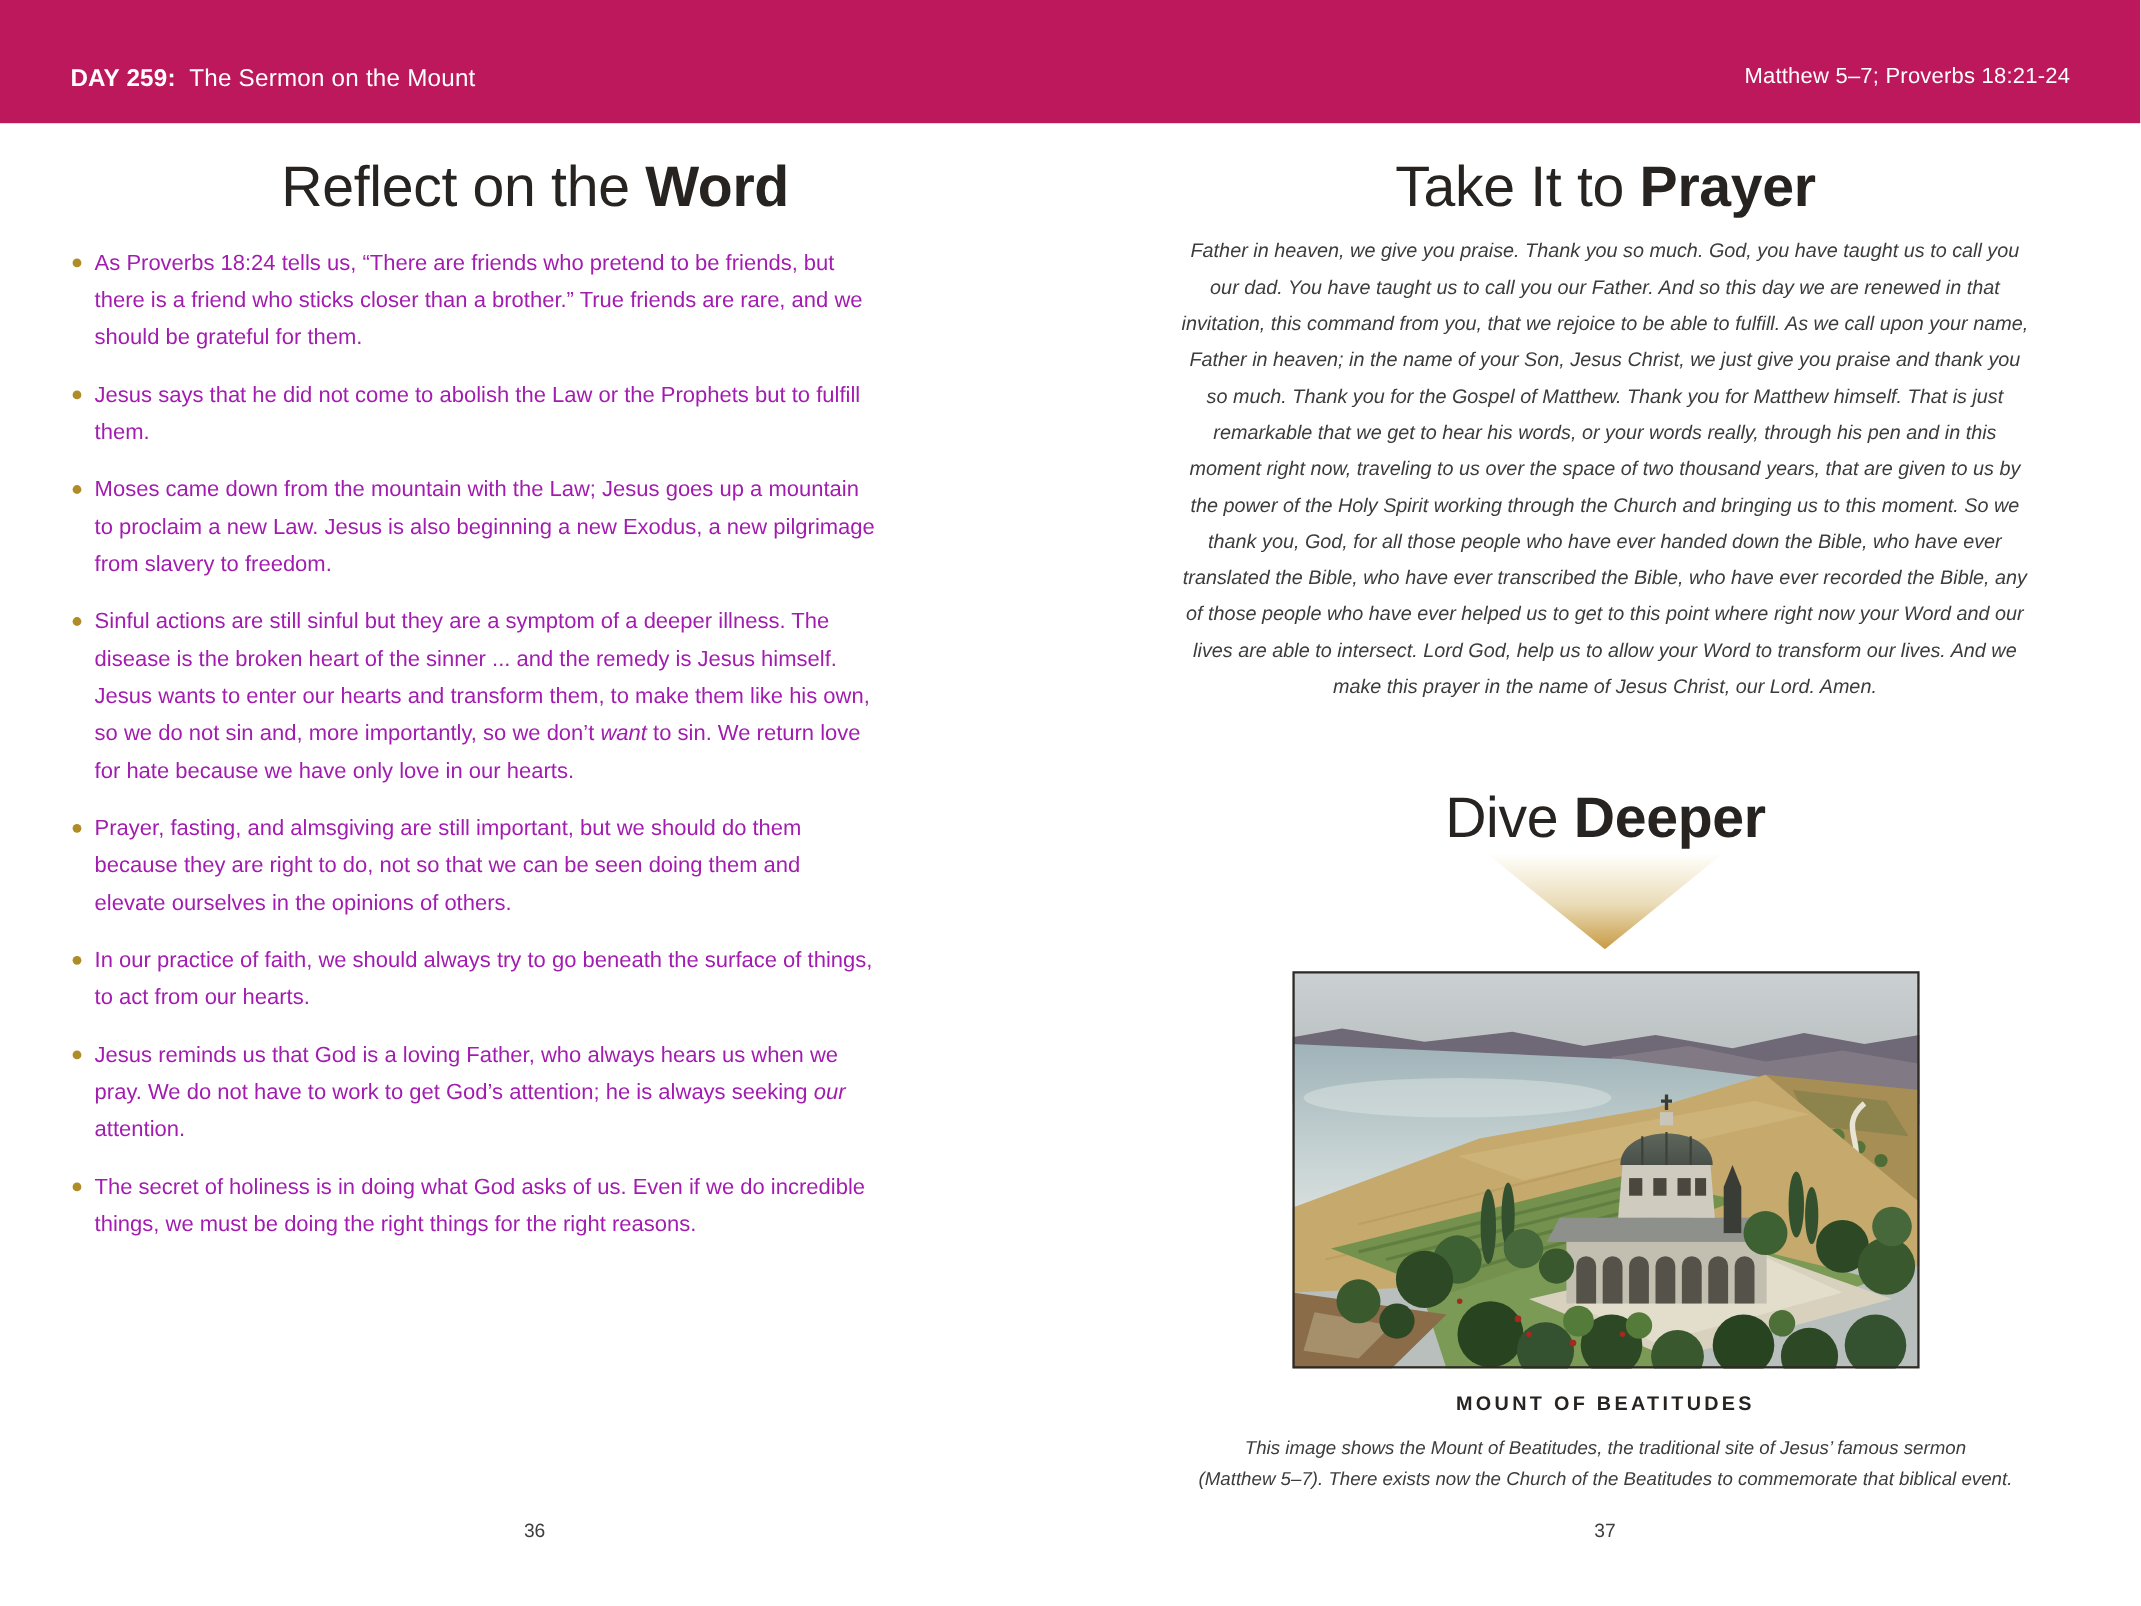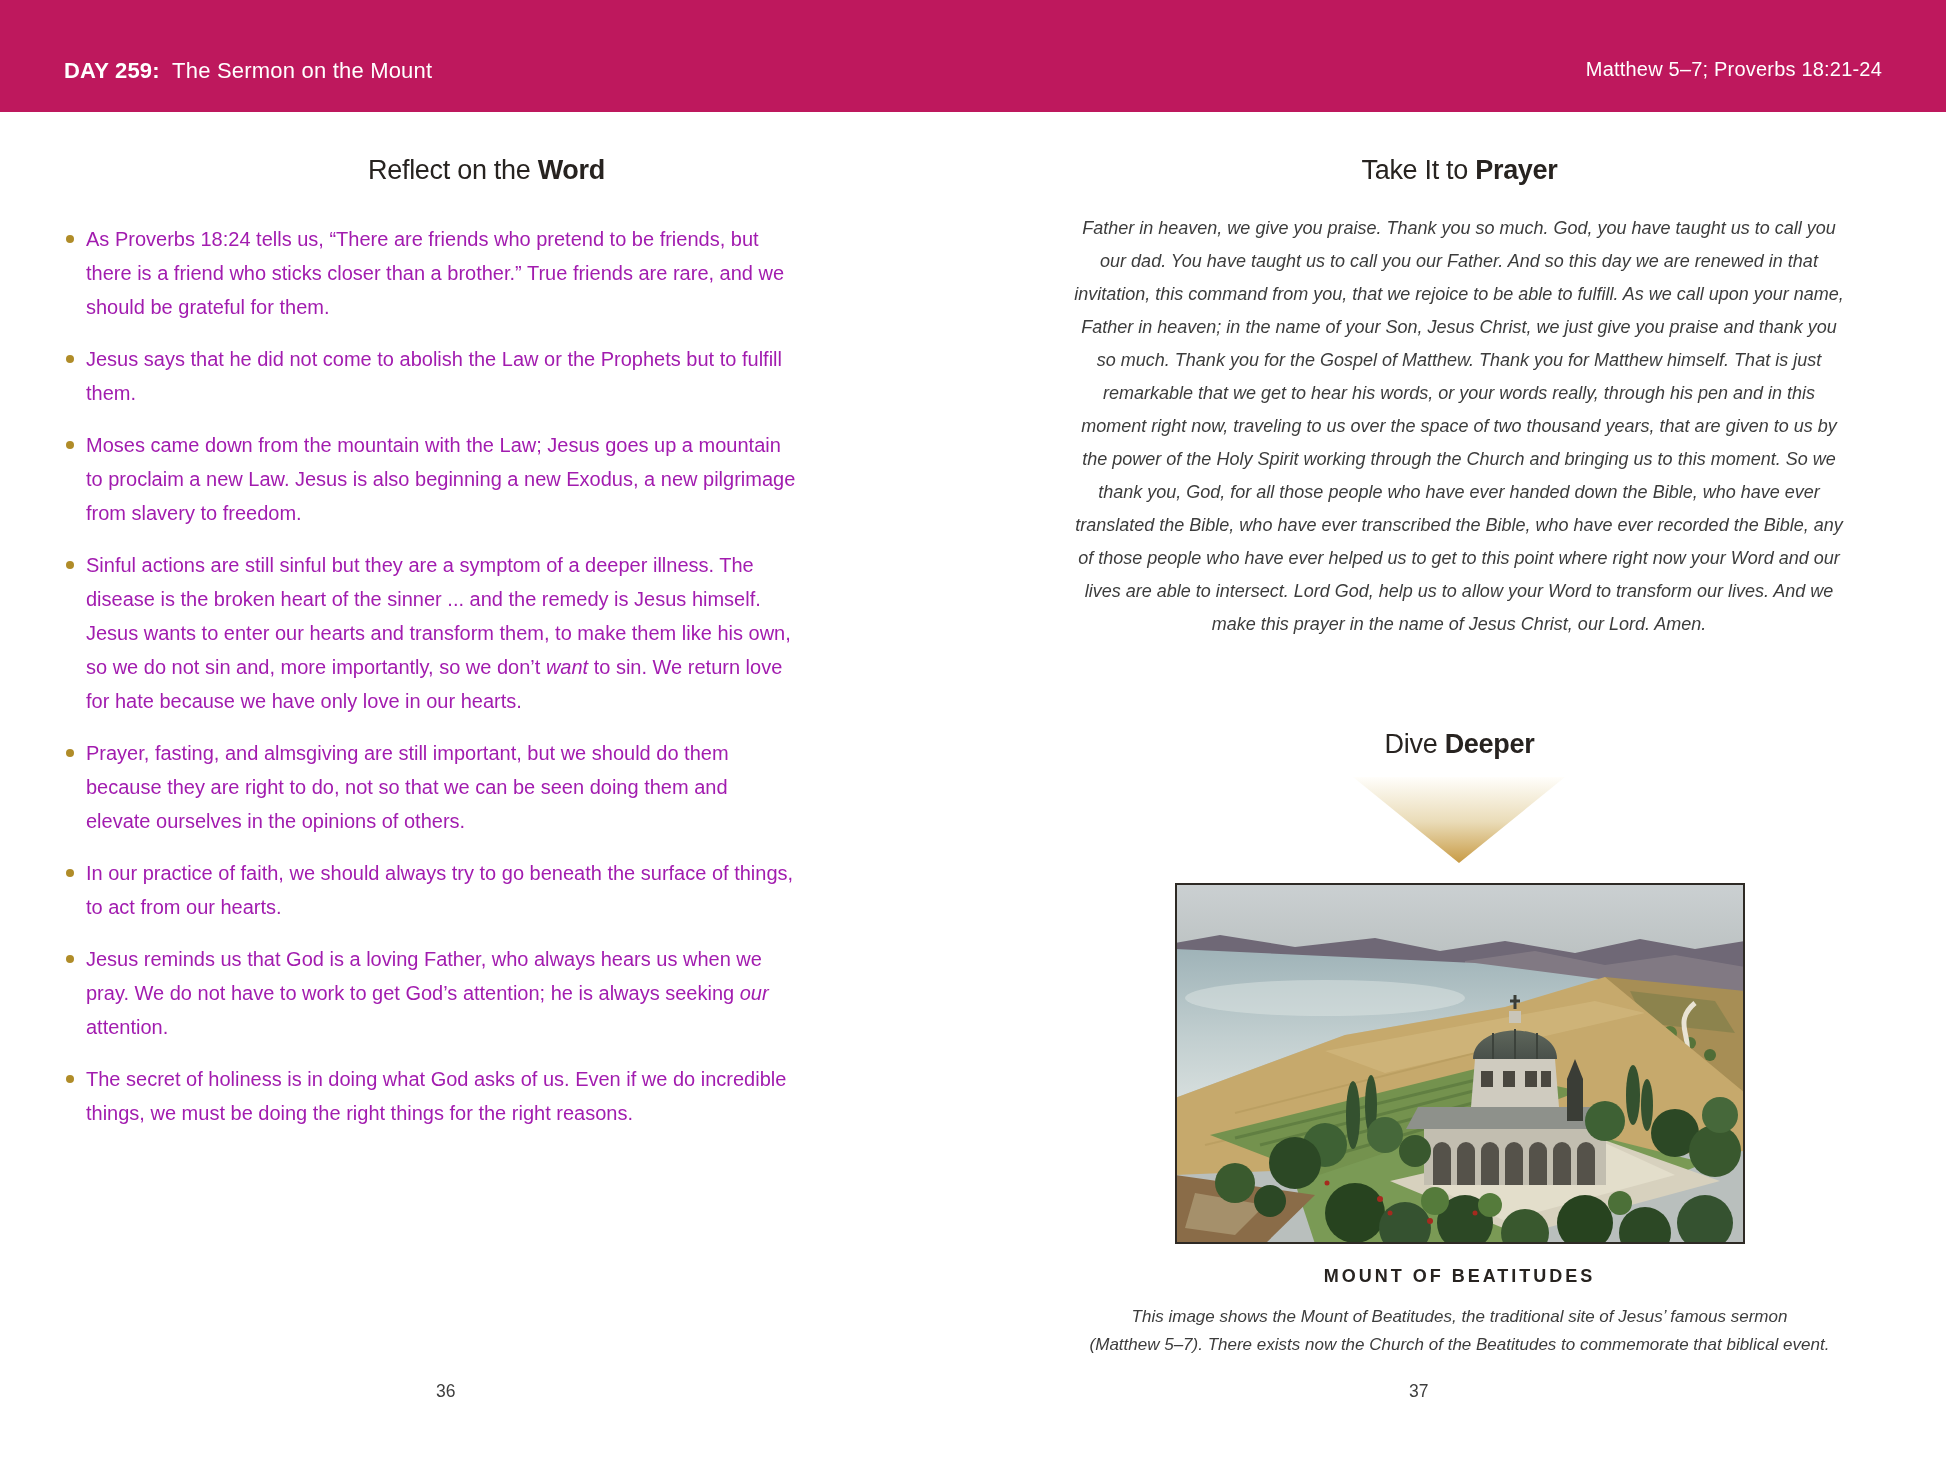--- a/index.html
+++ b/index.html
@@ -11,36 +11,36 @@
   .topbar{
     position:absolute; left:0; top:0; width:1946px; height:112px;
     background:#be185d; color:#ffffff;
   }
   .topbar-left{position:absolute; left:64px; top:58px; font-size:22px; letter-spacing:.2px;}
   .day-label{font-weight:700;}
   .day-title{font-weight:400; margin-left:6px;}
   .topbar-right{position:absolute; right:64px; top:58px; font-size:20px; font-weight:400; letter-spacing:.2px;}
   
   .section-heading{
-    position:absolute; margin:0; font-size:27px; font-weight:400; color:#272320;
+    position:absolute; margin:0; font-size:52px; font-weight:400; color:#272320;
     letter-spacing:-.3px; text-align:center; line-height:44px; white-space:nowrap;
   }
   .section-heading b{font-weight:700;}
   
   .heading-left{left:0; top:148px; width:973px;}
   .bullets{position:absolute; left:66px; top:222px; width:730px;}
   .bullet-item{display:flex; margin-bottom:18px;}
   .bullet-dot{
     flex:0 0 8px; width:8px; height:8px; border-radius:50%;
     background:#B08C28; margin-top:13px; margin-right:12px;
   }
   .bullet-text{font-size:20px; line-height:34px; color:#a21caf; width:710px;}
   .pagenum{
     position:absolute; top:1381px; font-size:17.5px; color:#3E3E3E;
-    width:100px; 
+    width:100px; text-align:center;
   }
   .pagenum-left{left:436px;}
   .pagenum-right{left:1409px;}
   
   .heading-right{left:973px; top:148px; width:973px;}
   .prayer{
     position:absolute; left:1074px; top:212px; width:770px; margin:0;
     font-size:18px; font-style:italic; line-height:33px; color:#3C3C3C; text-align:center;
   }
   .heading-dive{left:973px; top:722px; width:973px;}

